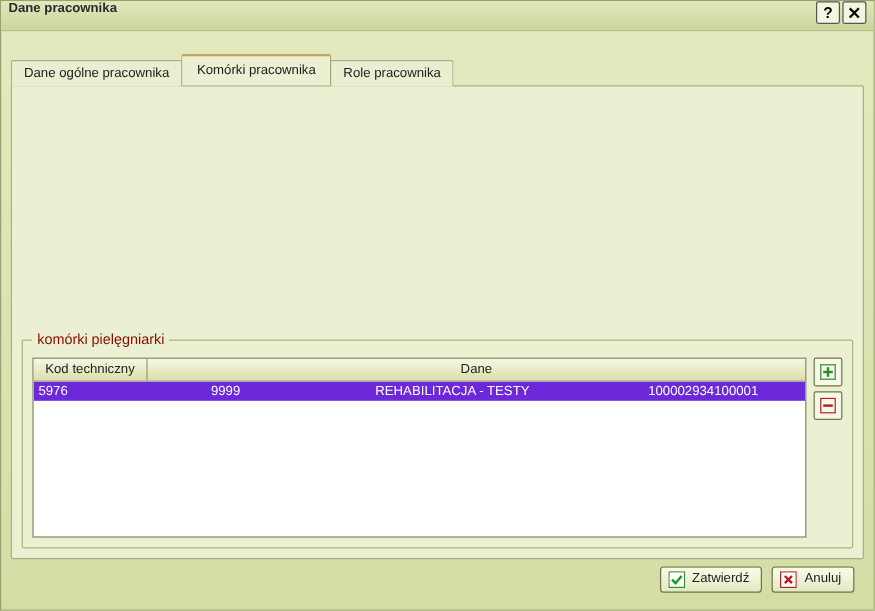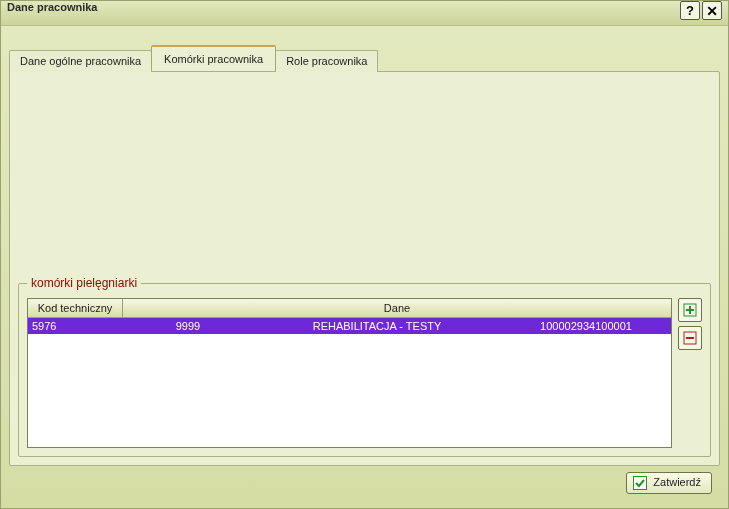--- a/index.html
+++ b/index.html
@@ -89,15 +89,22 @@
     </div>
 
     <div class="footer">
       <button class="btn">
         <svg width="14" height="14" viewBox="0 0 14 14">
             <rect x="0.5" y="0.5" width="13" height="13" fill="#fff" stroke="#2f8f2f"></rect>
             <path d="M3 7 L6 10 L11 4" fill="none" stroke="#179a17" stroke-width="2"></path>
           </svg>
         <span>Zatwierdź</span>
       </button>
+      <button class="btn">
+        <svg width="14" height="14" viewBox="0 0 14 14">
+            <rect x="0.5" y="0.5" width="13" height="13" fill="#fff" stroke="#b22"></rect>
+            <path d="M4 4 L10 10 M10 4 L4 10" stroke="#c21818" stroke-width="2"></path>
+          </svg>
+        <span>Anuluj</span>
+      </button>
     </div>
   </div>
 </div>
 
 </body></html>

